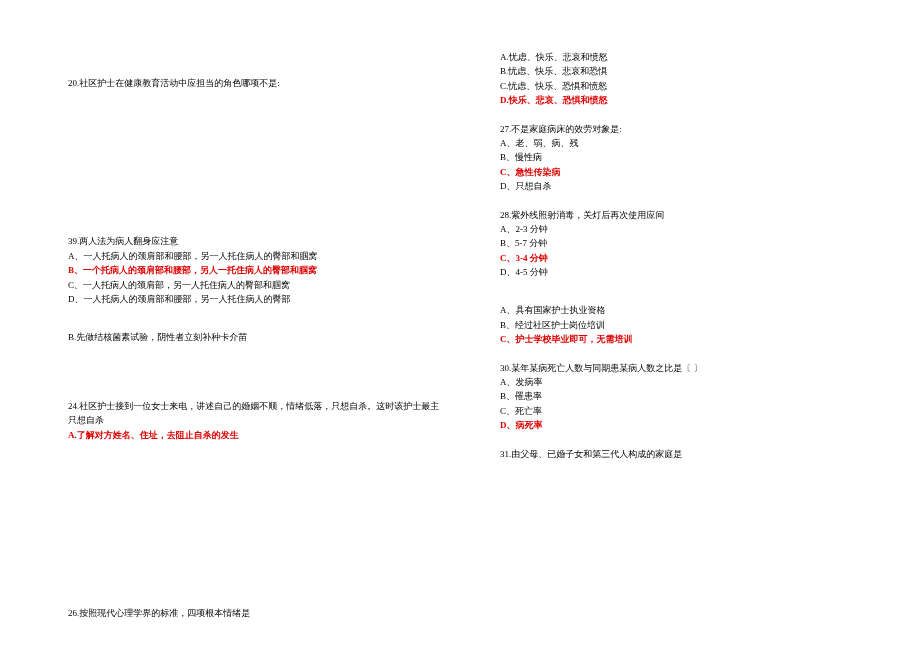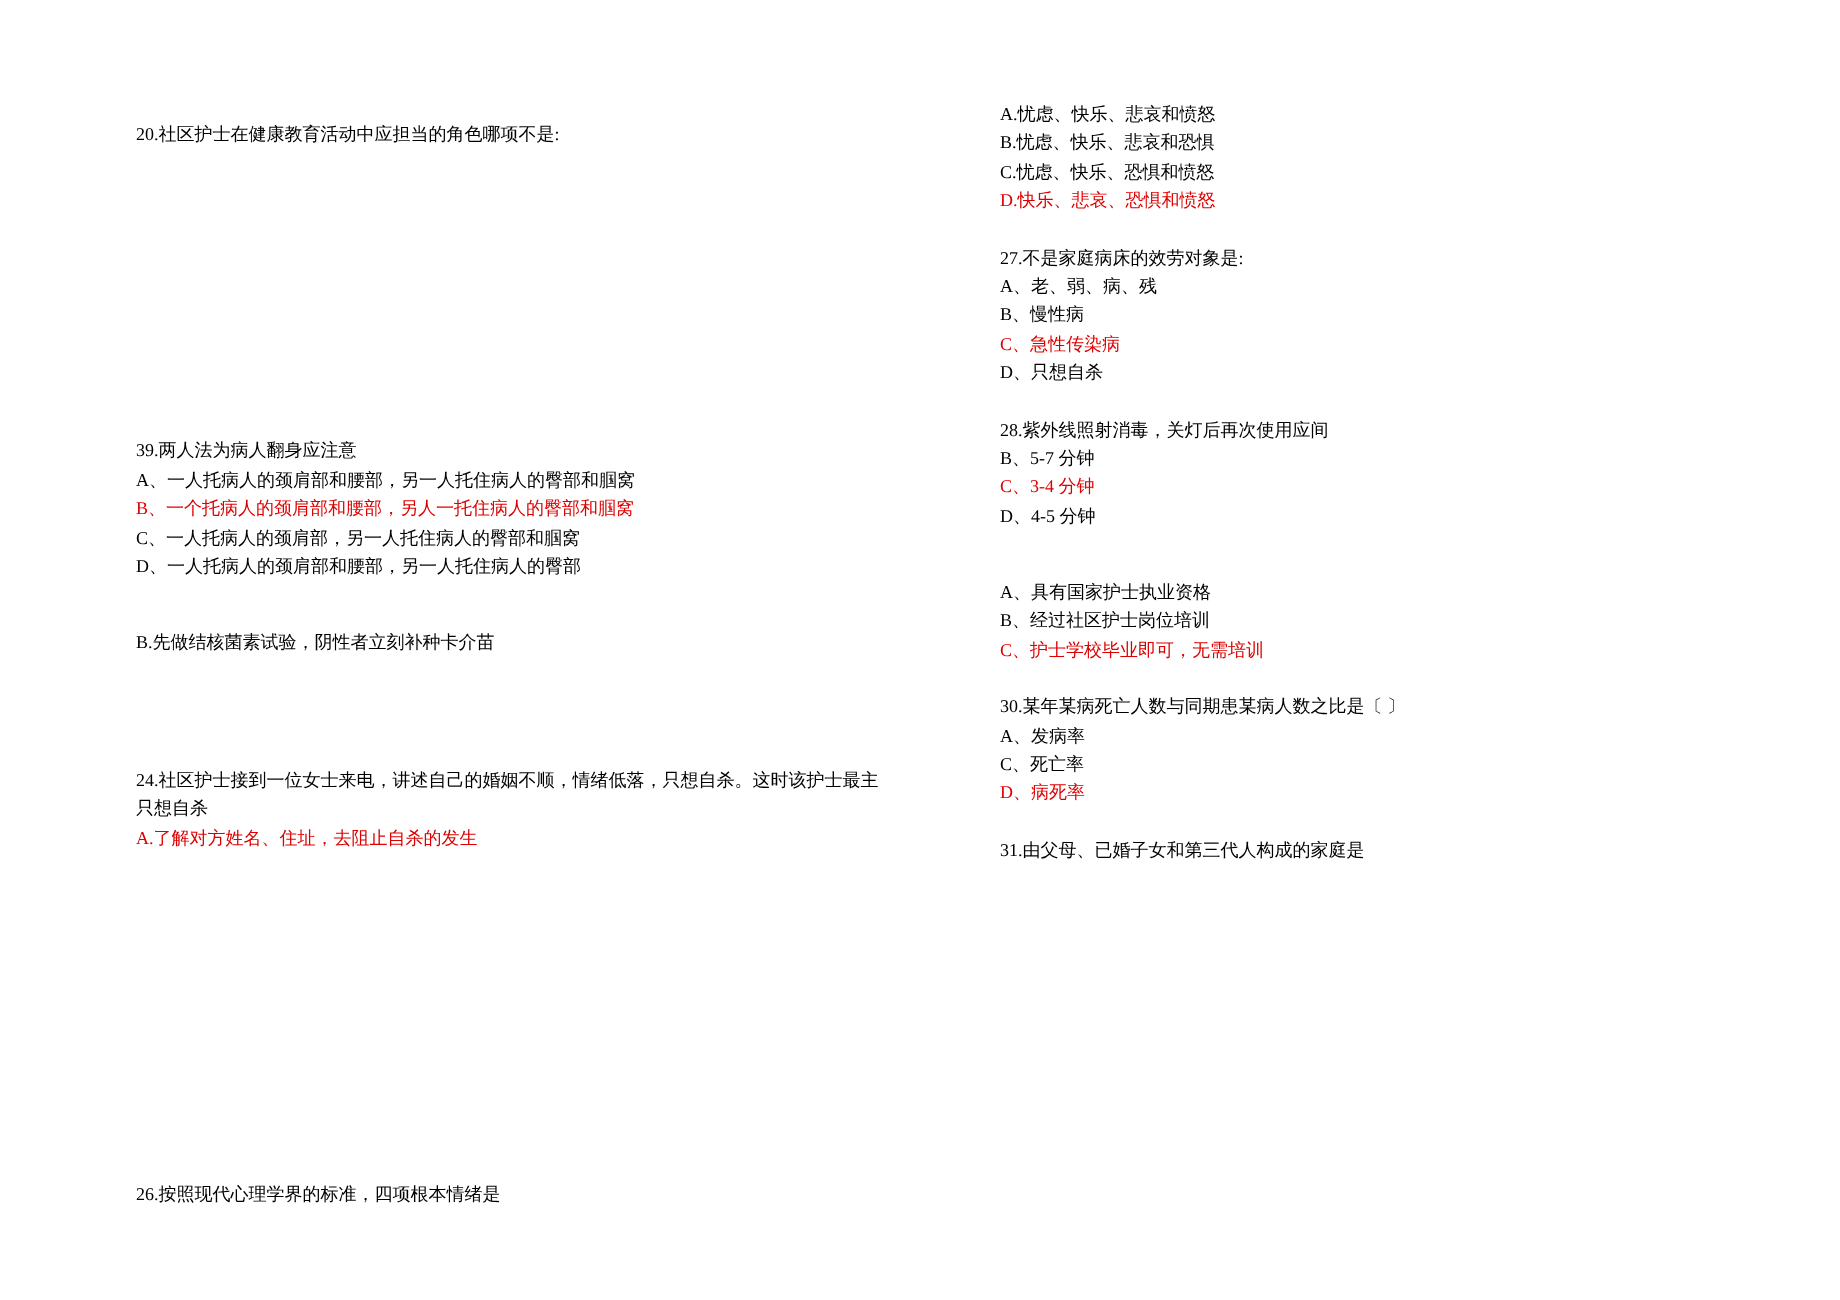--- a/index.html
+++ b/index.html
@@ -10,31 +10,32 @@
       background: #fff;
       font-family: "SimSun", "宋体", serif;
       font-size: 9px;
       line-height: 1.6;
       color: #000;
       position: relative;
     }
     .col-left {
       position: absolute;
       left: 68px;
-      top: 60px;
+      top: 76px;
       width: 380px;
     }
     .col-right {
       position: absolute;
       left: 500px;
       top: 50px;
       width: 380px;
     }
     .red {
       color: #d00;
+      font-weight: bold;
     }
     .block {
       margin-bottom: 14px;
     }
     .line {
       white-space: nowrap;
     }
     .gap-lg { height: 130px; }
     .gap-md { height: 40px; }
     .gap-sm { height: 10px; }
@@ -88,36 +89,38 @@
   <div class="block">
     <div class="line">27.不是家庭病床的效劳对象是:</div>
     <div class="line">A、老、弱、病、残</div>
     <div class="line">B、慢性病</div>
     <div class="line red">C、急性传染病</div>
     <div class="line">D、只想自杀</div>
   </div>
 
   <div class="block">
     <div class="line">28.紫外线照射消毒，关灯后再次使用应间</div>
+    <div class="line">A、2-3 分钟</div>
     <div class="line">B、5-7 分钟</div>
     <div class="line red">C、3-4 分钟</div>
     <div class="line">D、4-5 分钟</div>
   </div>
 
   <div class="gap-sm"></div>
 
   <div class="block">
     <div class="line">A、具有国家护士执业资格</div>
     <div class="line">B、经过社区护士岗位培训</div>
     <div class="line red">C、护士学校毕业即可，无需培训</div>
   </div>
 
   <div class="block">
     <div class="line">30.某年某病死亡人数与同期患某病人数之比是〔  〕</div>
     <div class="line">A、发病率</div>
+    <div class="line">B、罹患率</div>
     <div class="line">C、死亡率</div>
     <div class="line red">D、病死率</div>
   </div>
 
   <div class="block">
     <div class="line">31.由父母、已婚子女和第三代人构成的家庭是</div>
   </div>
 </div>
 
 </body></html>

